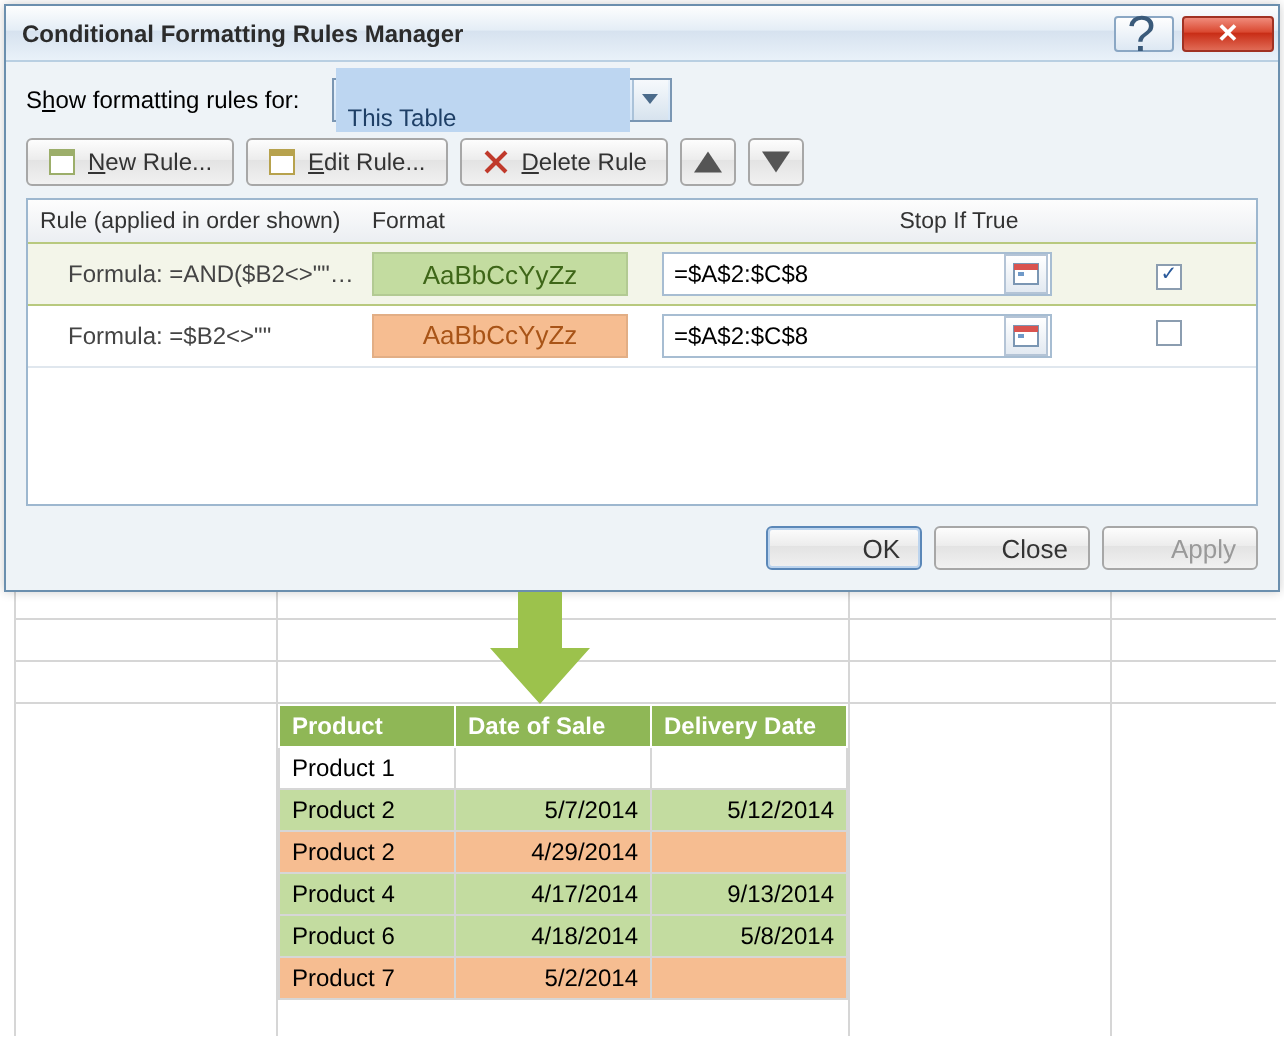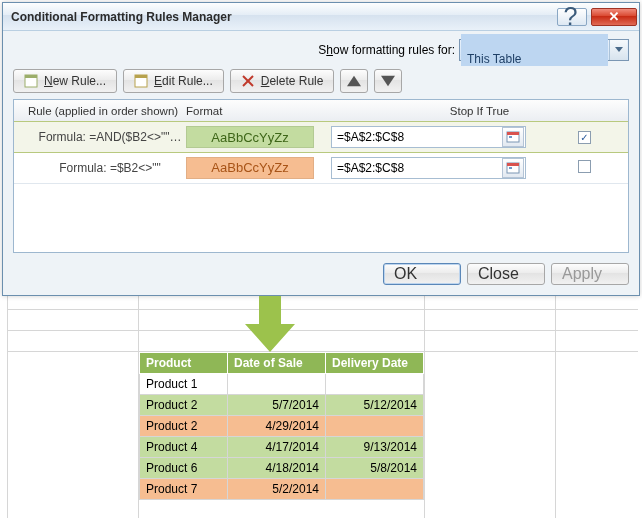--- a/index.html
+++ b/index.html
@@ -41,21 +41,21 @@
   }
   .win-btn.close {
     width: 46px;
     background: linear-gradient(#f08b7b,#d9472f 45%,#c82b14 46%,#e06a55);
     border-color: #a03223;
     color: #fff;
     font-weight: bold;
     font-size: 13px;
   }
   .body { padding: 8px 10px 10px; }
-  .fieldrow { display:flex; align-items:center; gap:4px; margin-bottom:8px;justify-content:flex-end; }
+  .fieldrow { display:flex; align-items:center; gap:16px; margin-bottom:8px; }
   .label-underline { position: relative; }
   .label-underline u { text-decoration: underline; }
   .combo {
     display:flex;align-items:center;
     height:22px; width:170px;
     border:1px solid #7a96b3;
     background:linear-gradient(#e8f1fb,#d4e5f7);
   }
   .combo span { flex:1; padding:16px 6px; color:#1e3f66; background: #bdd6f1; height:18px; margin:1px; line-height:18px;}
   .combo .dd {
@@ -87,21 +87,21 @@
   }
   .rules-hdr {
     display:flex;
     background:linear-gradient(#fdfdfd,#ebeef2);
     border-bottom:1px solid #c5d2df;
     height:22px;
     align-items:center;
     font-size:11.5px;
     color:#333;
   }
-  .col-rule{width:172px;padding-left:6px;text-align:center;}
+  .col-rule{width:172px;padding-left:6px;}
   .col-fmt{width:145px;}
   .col-app{width:210px;}
   .col-stop{flex:1; text-align:center;}
   .rule-row {
     display:flex;align-items:center;
     height:32px;
     border-bottom:1px solid #e0e7ee;
   }
   .rule-row.selected { background:#f3f5e9; border:1px solid #b8c97e; margin:-1px; }
   .rule-row .col-rule { padding-left:20px; color:#444; font-size:12px; white-space:nowrap; overflow:hidden; }
@@ -123,21 +123,21 @@
   .range-btn {
     width:22px;height:20px;margin:0 1px;
     border:1px solid #b4c4d6;
     background:linear-gradient(#fff,#e2e9f1);
     display:flex;align-items:center;justify-content:center;
   }
   .range-btn svg{width:14px;height:12px;}
   .chk { width:13px;height:13px;border:1px solid #8b9db0;background:#fff;display:inline-flex;align-items:center;justify-content:center;}
   .chk.on::after{content:"✓";font-size:10px;color:#2a5a9b;line-height:1;}
   .dlg-btns { display:flex; justify-content:flex-end; gap:6px; margin-top:10px;}
-  .dlg-btns .btn { width:78px; justify-content:flex-start; height:22px; font-size:16px;}
+  .dlg-btns .btn { width:78px; justify-content:flex-end; height:22px; font-size:13px;}
   .dlg-btns .btn.primary { border-color:#5a87b8; box-shadow:inset 0 0 0 1px #bcd4ee;}
   
   .bigarrow {
     position:absolute;
     top:296px; left:245px;
     width:50px; height:56px;
     display:block;
   }
   
   .sheet {

